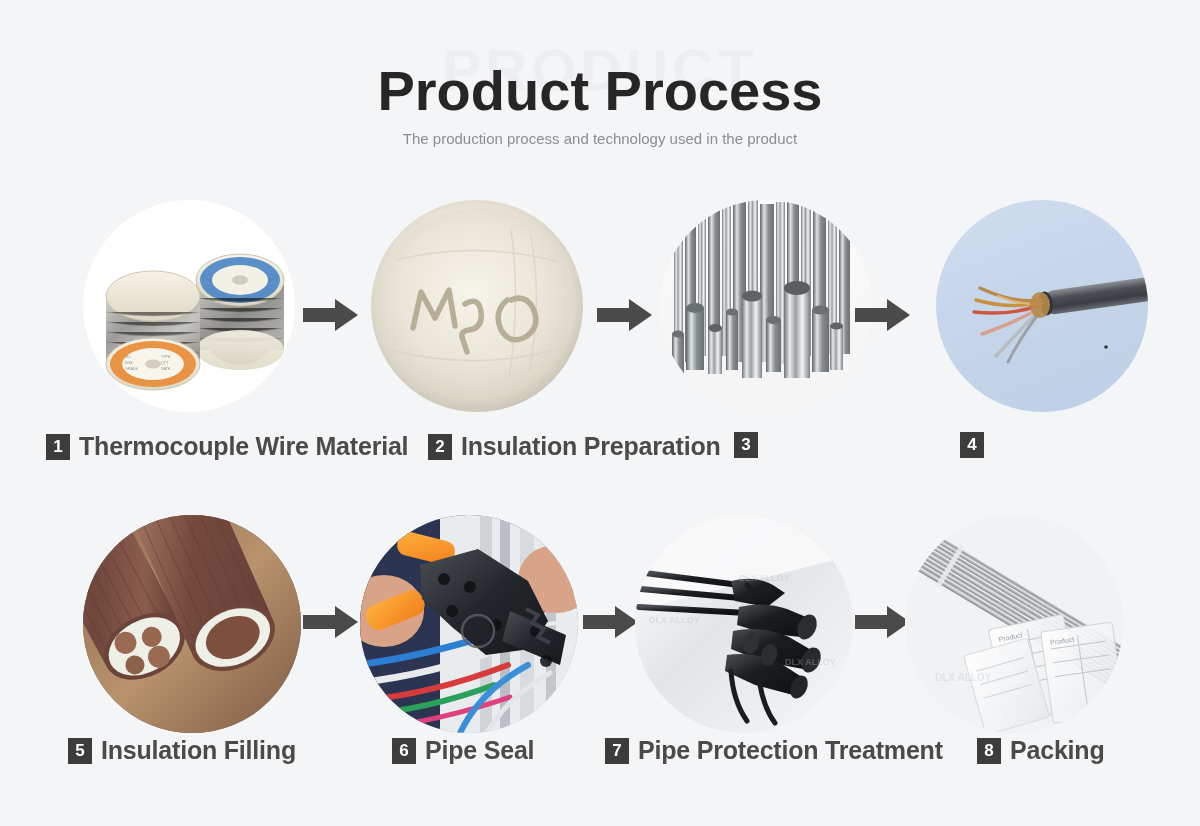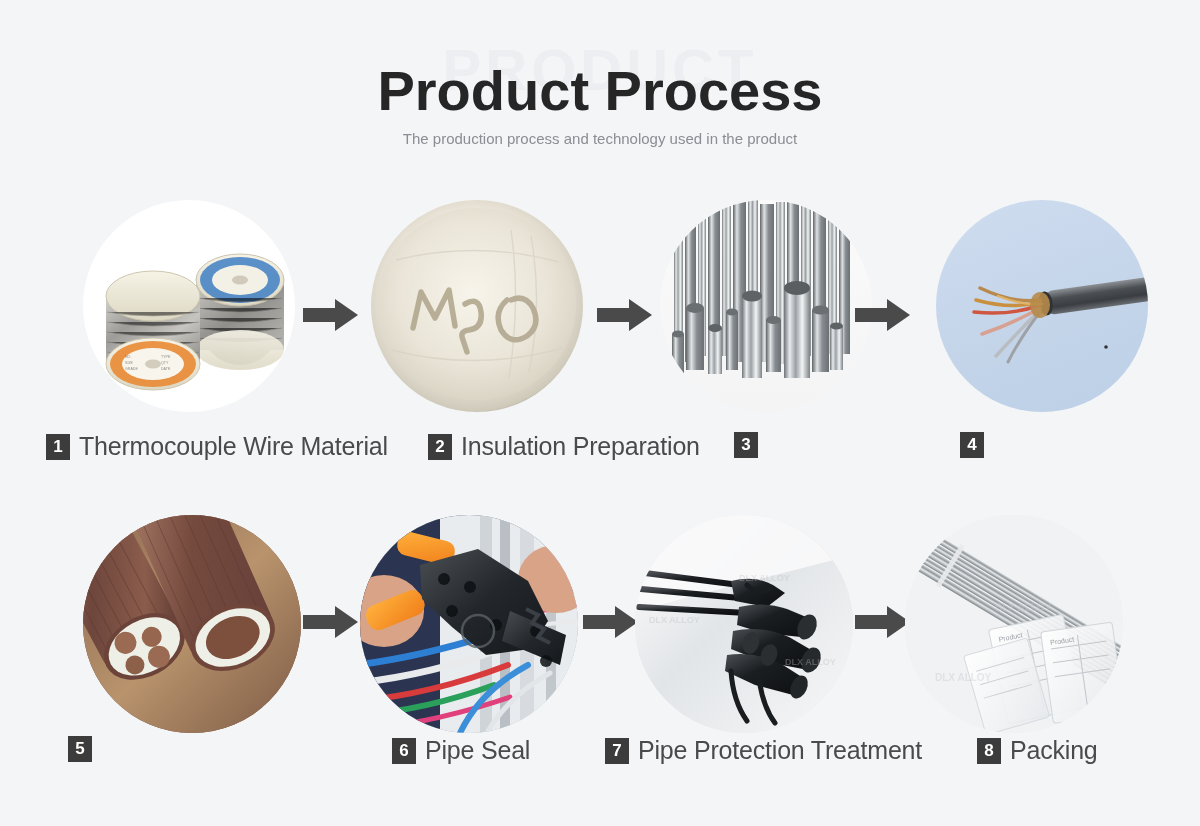--- a/index.html
+++ b/index.html
@@ -57,21 +57,21 @@
     white-space: nowrap;
   }
   .badge {
     display: inline-flex; align-items: center; justify-content: center;
     width: 24px; height: 26px;
     background: #3c3c3c; color: #ffffff;
     font-size: 17px; font-weight: 700;
     margin-right: 9px; flex: none;
   }
   .label-text {
-    font-size: 25px; font-weight: 400; color: #4a4a4a;
+    font-size: 25px; font-weight: 700; color: #4a4a4a;
     letter-spacing: -0.2px;
   }
 
   
   .fill { position: absolute; inset: 0; }
 
   
   .bg-white { background: #ffffff; }
   
   .bg-powder { background: radial-gradient(circle at 48% 45%, #f2efe6 0%, #e8e3d6 55%, #cfc9ba 72%, #2e3134 86%, #1e2124 100%); }
@@ -608,20 +608,21 @@
             </g>
           </svg>
         </div>
       </div>
 
     </div>
 
     <div class="labels" style="top:236px;">
       <div class="label-item" style="left:68px;">
         <span class="badge">5</span>
+        <span class="label-text">Insulation Filling</span>
       </div>
       <div class="label-item" style="left:392px;">
         <span class="badge">6</span>
         <span class="label-text">Pipe Seal</span>
       </div>
       <div class="label-item" style="left:605px;">
         <span class="badge">7</span>
         <span class="label-text">Pipe Protection Treatment</span>
       </div>
       <div class="label-item" style="left:977px;">

